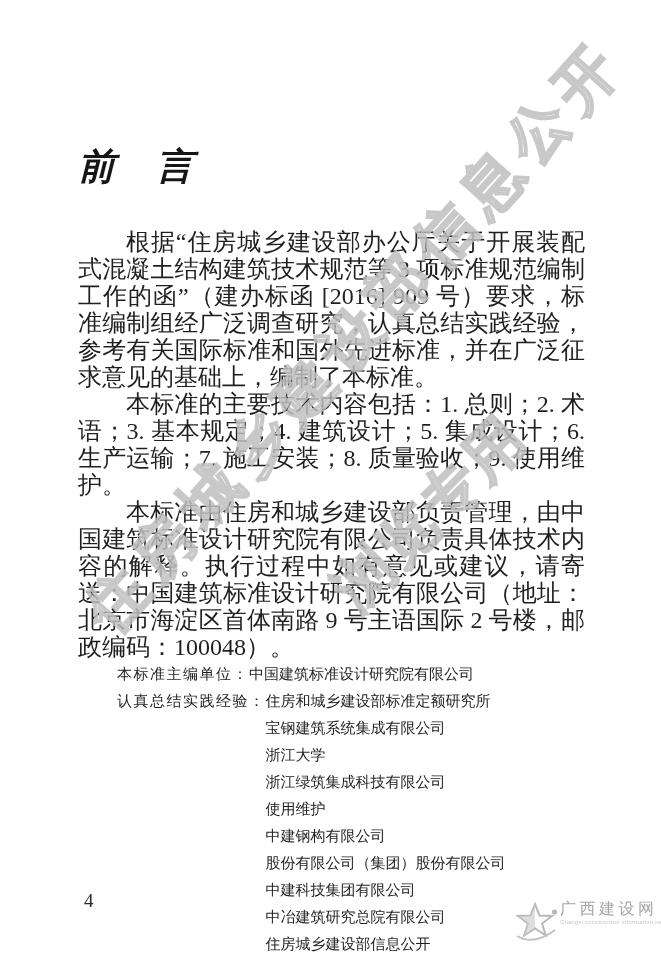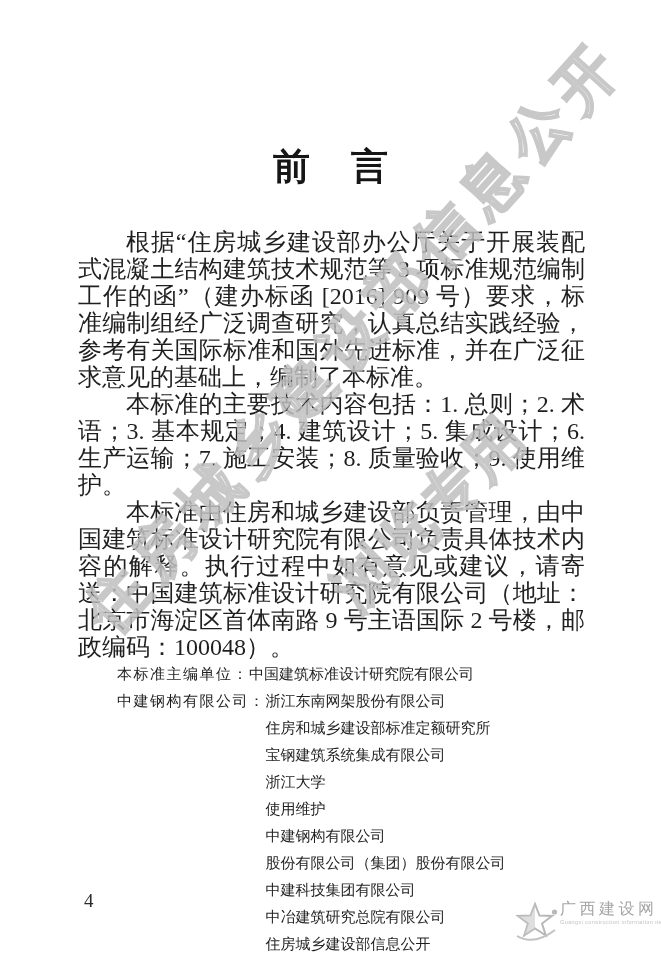--- a/index.html
+++ b/index.html
@@ -44,23 +44,24 @@
     position:absolute;
     left:78px;top:148px;
     width:507px;
     z-index:2;
   }
   .title{
     margin:0 0 44px 0;
     font-size:37px;
     font-weight:700;
     line-height:1;
-    text-align:center;
+    text-align:left;
     letter-spacing:2px;
     color:#161616;
+    font-style:italic;
   }
   .body-p{
     margin:0;
     font-size:24px;
     line-height:27px;
     text-align:justify;
     text-indent:2em;
   }
   .unit-row{
     display:flex;
@@ -129,26 +130,26 @@
     <p class="body-p">根据“住房城乡建设部办公厅关于开展装配式混凝土结构建筑技术规范等 3 项标准规范编制工作的函”（建办标函 [2016] 909 号）要求，标准编制组经广泛调查研究，认真总结实践经验，参考有关国际标准和国外先进标准，并在广泛征求意见的基础上，编制了本标准。</p>
     <p class="body-p">本标准的主要技术内容包括：1. 总则；2. 术语；3. 基本规定；4. 建筑设计；5. 集成设计；6. 生产运输；7. 施工安装；8. 质量验收；9. 使用维护。</p>
     <p class="body-p">本标准由住房和城乡建设部负责管理，由中国建筑标准设计研究院有限公司负责具体技术内容的解释。执行过程中如有意见或建议，请寄送：中国建筑标准设计研究院有限公司（地址：北京市海淀区首体南路 9 号主语国际 2 号楼，邮政编码：100048）。</p>
 
     <div class="unit-row">
       <span class="unit-label">本标准主编单位：</span>
       <span class="unit-value">中国建筑标准设计研究院有限公司</span>
     </div>
 
     <div class="unit-row">
-      <span class="unit-label">中建钢构有限公司：</span>
+      <span class="unit-label">认真总结实践经验：</span>
       <div class="unit-orgs">
-          <div class="org-line">浙江东南网架股份有限公司</div>
           <div class="org-line">住房和城乡建设部标准定额研究所</div>
           <div class="org-line">宝钢建筑系统集成有限公司</div>
           <div class="org-line">浙江大学</div>
+          <div class="org-line">浙江绿筑集成科技有限公司</div>
           <div class="org-line">使用维护</div>
           <div class="org-line">中建钢构有限公司</div>
           <div class="org-line">股份有限公司（集团）股份有限公司</div>
           <div class="org-line">中建科技集团有限公司</div>
           <div class="org-line">中冶建筑研究总院有限公司</div>
           <div class="org-line">住房城乡建设部信息公开</div>
         </div>
     </div>
   </div>
 

